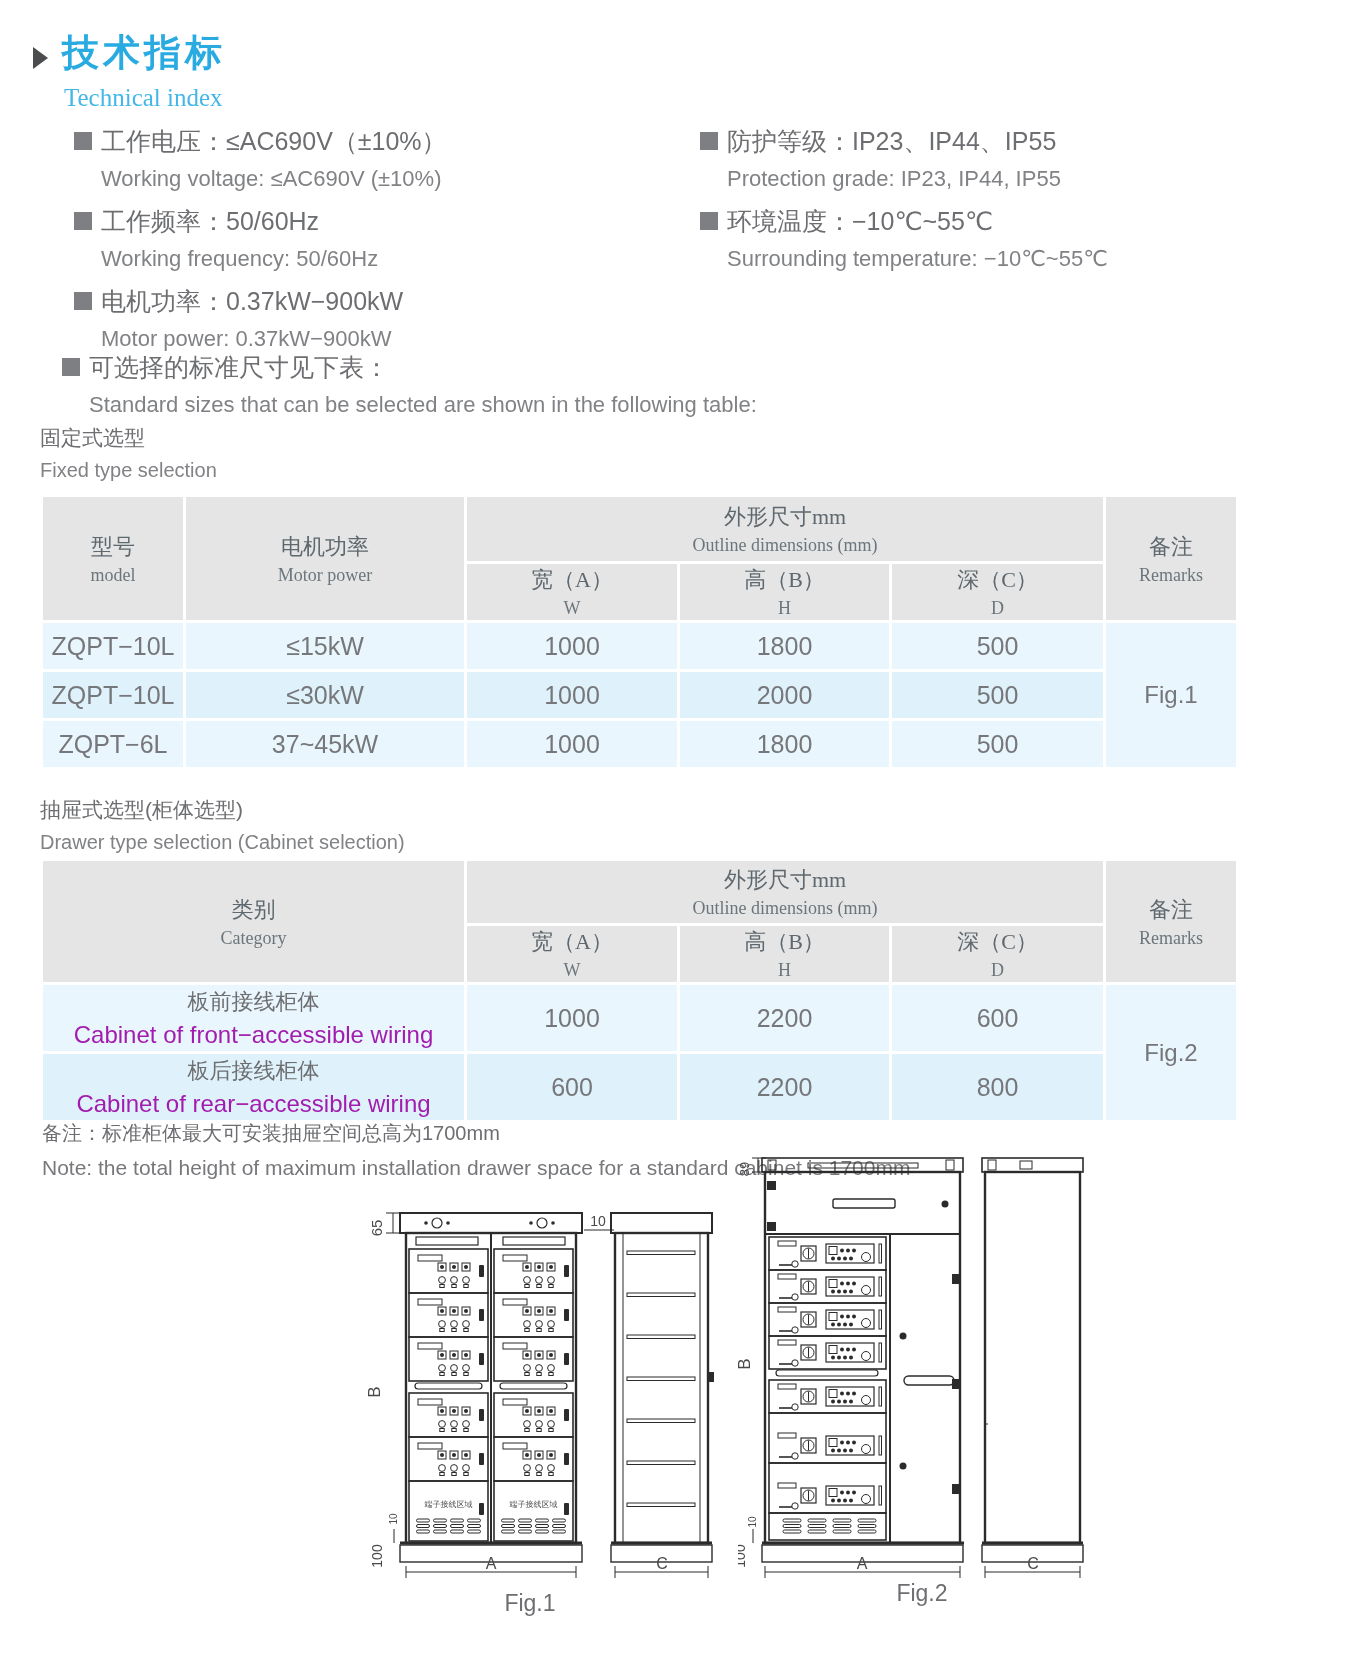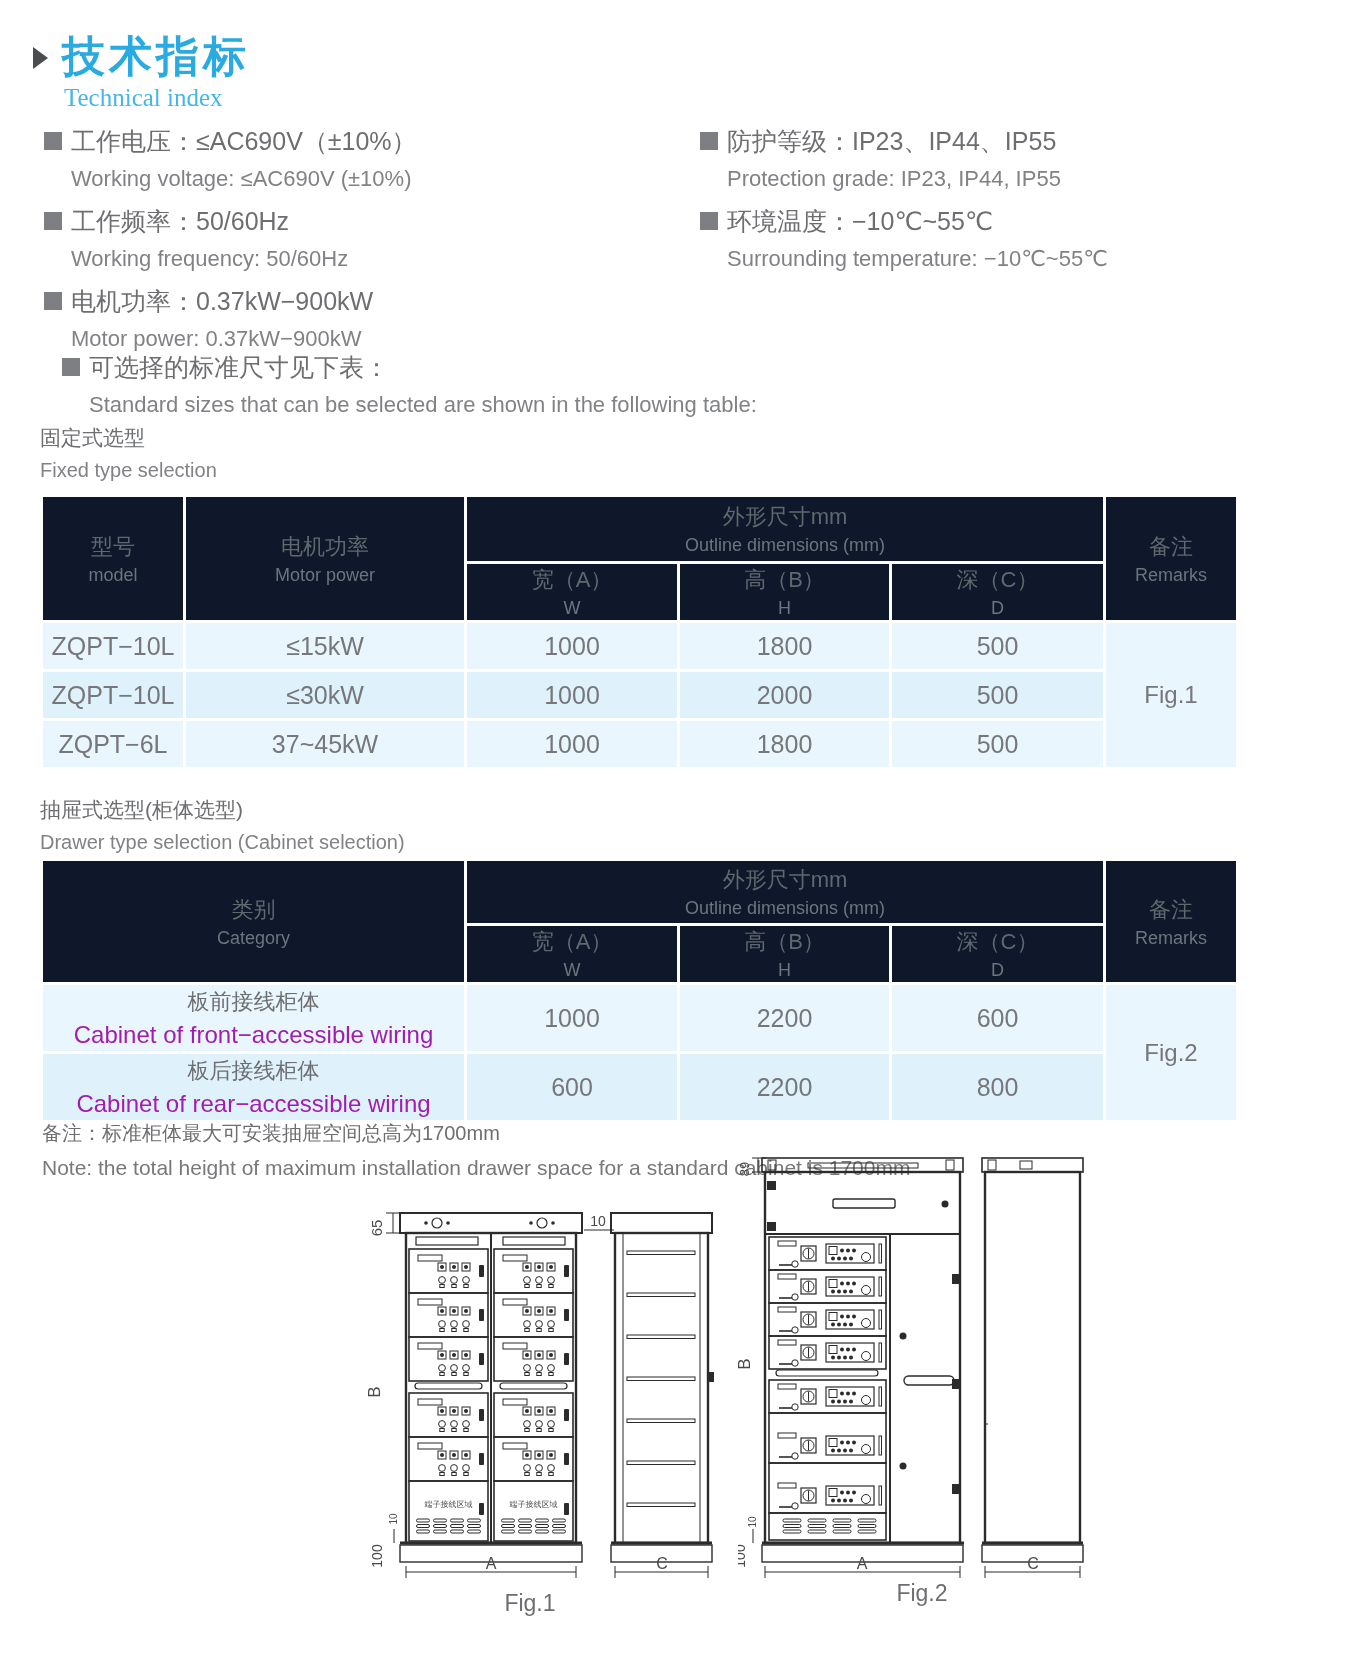--- a/index.html
+++ b/index.html
@@ -1,39 +1,39 @@
 <!DOCTYPE html>
 <html><head>
 <meta charset="utf-8">
 <style>
   html,body{margin:0;padding:0;background:#fff;}
   #page{position:relative;width:1357px;height:1660px;background:#ffffff;overflow:hidden;
         font-family:"Liberation Sans","DejaVu Sans",sans-serif;color:#6d6e71;}
   
   .hdr-arrow{position:absolute;left:33px;top:47px;width:0;height:0;
      border-top:11px solid transparent;border-bottom:11px solid transparent;border-left:15px solid #4a4c4e;}
-  .title-zh{position:absolute;left:62px;top:28px;font-size:43px;font-weight:bold;color:#29abe2;letter-spacing:4px;}
+  .title-zh{position:absolute;left:62px;top:28px;font-size:37px;font-weight:bold;color:#29abe2;letter-spacing:4px;}
   .title-en{position:absolute;left:64px;top:84px;font-size:25px;color:#44b7e8;font-family:Liberation Serif, serif;}
   
   .specs{position:absolute;width:640px;}
-  .specs-left{left:44px;top:126px;}
+  .specs-left{left:74px;top:126px;}
   .specs-right{left:700px;top:126px;}
   .spec{margin-bottom:11px;}
   .spec .zh{display:flex;align-items:flex-start;font-size:25px;color:#6d6e71;line-height:30px;}
   .bullet{flex:0 0 auto;width:18px;height:18px;background:#7d7f83;margin:6px 9px 0 0;}
   .spec .en{margin:10px 0 14px 27px;font-size:22px;color:#808285;line-height:26px;}
   .intro{position:absolute;left:62px;top:352px;width:900px;}
   
   .seclab{position:absolute;left:40px;}
   .seclab .zh{font-size:21px;color:#6d6e71;margin-bottom:7px;}
   .seclab .en{font-size:20px;color:#808285;}
   
   table.spec-table{position:absolute;left:40px;border-collapse:separate;border-spacing:3px;table-layout:fixed;}
   table.spec-table th,table.spec-table td{padding:0;text-align:center;vertical-align:middle;font-weight:normal;}
-  th.hcell{background:#0f172a;color:#5f6a70;}
+  th.hcell{background:#e5e5e5;color:#5f6a70;font-family:Liberation Serif, serif;}
   th.hcell .zh{font-size:22px;color:#5e686e;margin-bottom:3px;}
   th.hcell .en{font-size:18px;color:#6b767c;}
   td.vcell{font-size:25px;color:#76777a;}
   tr.r1 td{background:#e9f6fd;}
   tr.r2 td{background:#dff2fb;}
   td.remark{background:#e4f4fc;font-size:24px;color:#76777a;}
   td.catcell .zh{font-size:22px;color:#6d6e71;margin-bottom:4px;}
   td.catcell .en{font-size:24px;color:#a21caf;}
   #t1{top:494px;}
   #t1 tr.hrow1 th{height:64px;}

